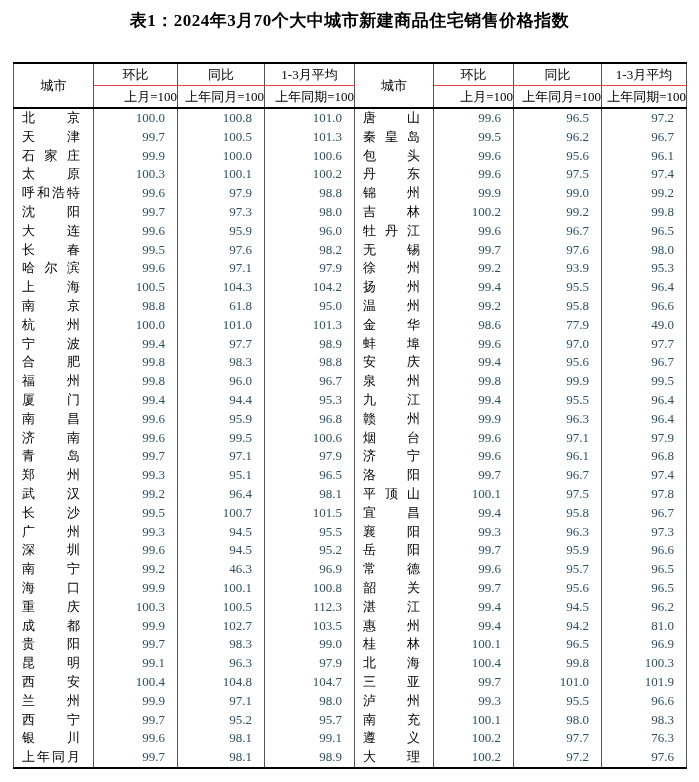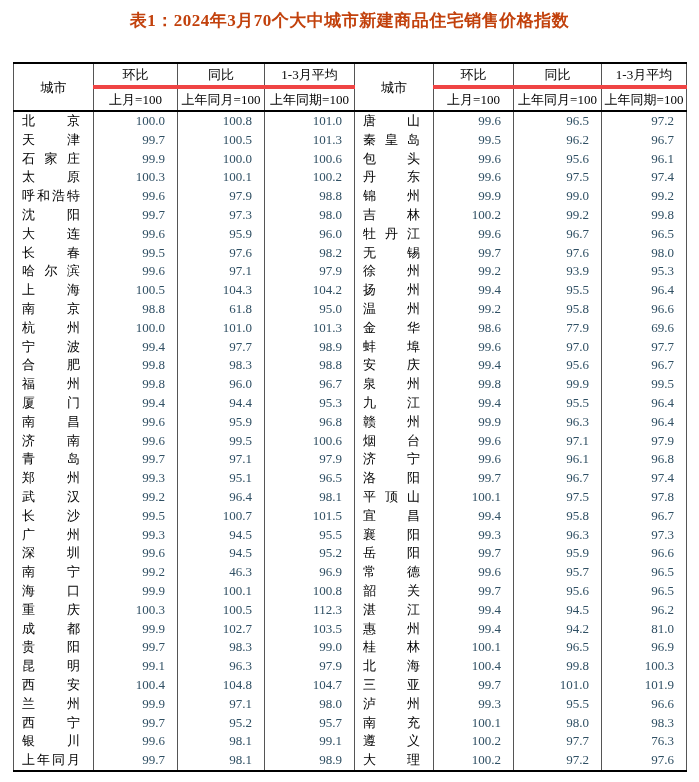--- a/index.html
+++ b/index.html
@@ -12,21 +12,21 @@
     height: 782px;
     position: relative;
     font-family: "Liberation Serif", "DejaVu Serif", serif;
     overflow: hidden;
   }
   .title {
     margin-top: 9px;
     text-align: center;
     font-size: 17px;
     font-weight: bold;
-    color: #c2410c;
+    color: #000000;
     letter-spacing: 0.5px;
   }
   table.idx {
     position: absolute;
     left: 13px;
     top: 62px;
     width: 673px;
     border-collapse: collapse;
     table-layout: fixed;
     border-top: 2px solid #000000;
@@ -40,22 +40,22 @@
     font-weight: normal;
     color: #000000;
     height: 21px;
     line-height: 21px;
     text-align: center;
     border-left: 1px solid #555555;
     border-right: 1px solid #555555;
     white-space: nowrap;
     overflow: hidden;
   }
-  thead tr.sub th { border-bottom: 2px solid #000000; }
-  thead th.top { border-bottom: 4px solid #ef4444; }
+  thead tr.sub th { border-bottom: 2px solid #000000; text-align: right; }
+  thead th.top { border-bottom: 1px solid #ef4444; }
   thead th.city-h { border-bottom: 2px solid #000000; }
   tbody td {
     font-size: 13px;
     height: 18.8px;
     line-height: 18.8px;
     color: #000000;
     border-left: 1px solid #555555;
     border-right: 1px solid #555555;
     white-space: nowrap;
     overflow: hidden;
@@ -224,21 +224,21 @@
         <td class="num">96.6</td>
       </tr>
       <tr>
         <td class="city"><span class="cj">杭州</span></td>
         <td class="num">100.0</td>
         <td class="num">101.0</td>
         <td class="num">101.3</td>
         <td class="city"><span class="cj">金华</span></td>
         <td class="num">98.6</td>
         <td class="num">77.9</td>
-        <td class="num">69.6</td>
+        <td class="num">49.0</td>
       </tr>
       <tr>
         <td class="city"><span class="cj">宁波</span></td>
         <td class="num">99.4</td>
         <td class="num">97.7</td>
         <td class="num">98.9</td>
         <td class="city"><span class="cj">蚌埠</span></td>
         <td class="num">99.6</td>
         <td class="num">97.0</td>
         <td class="num">97.7</td>

